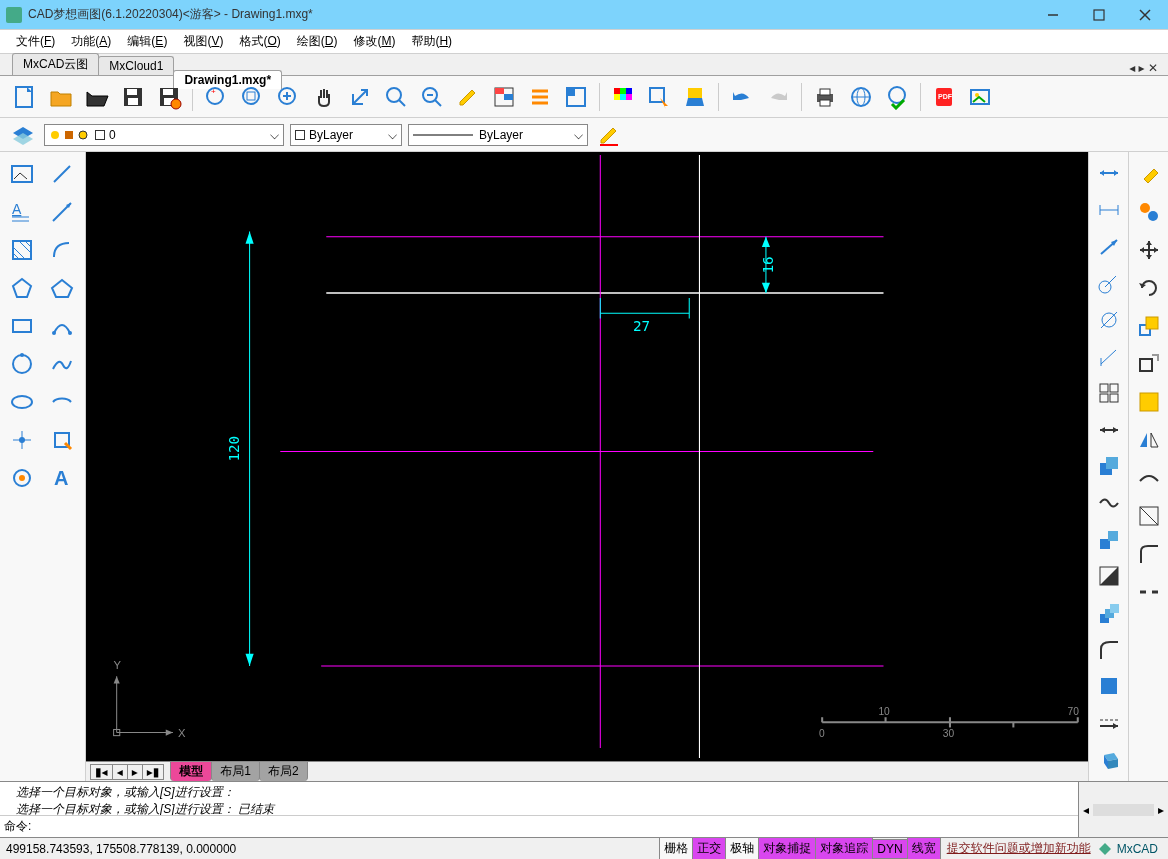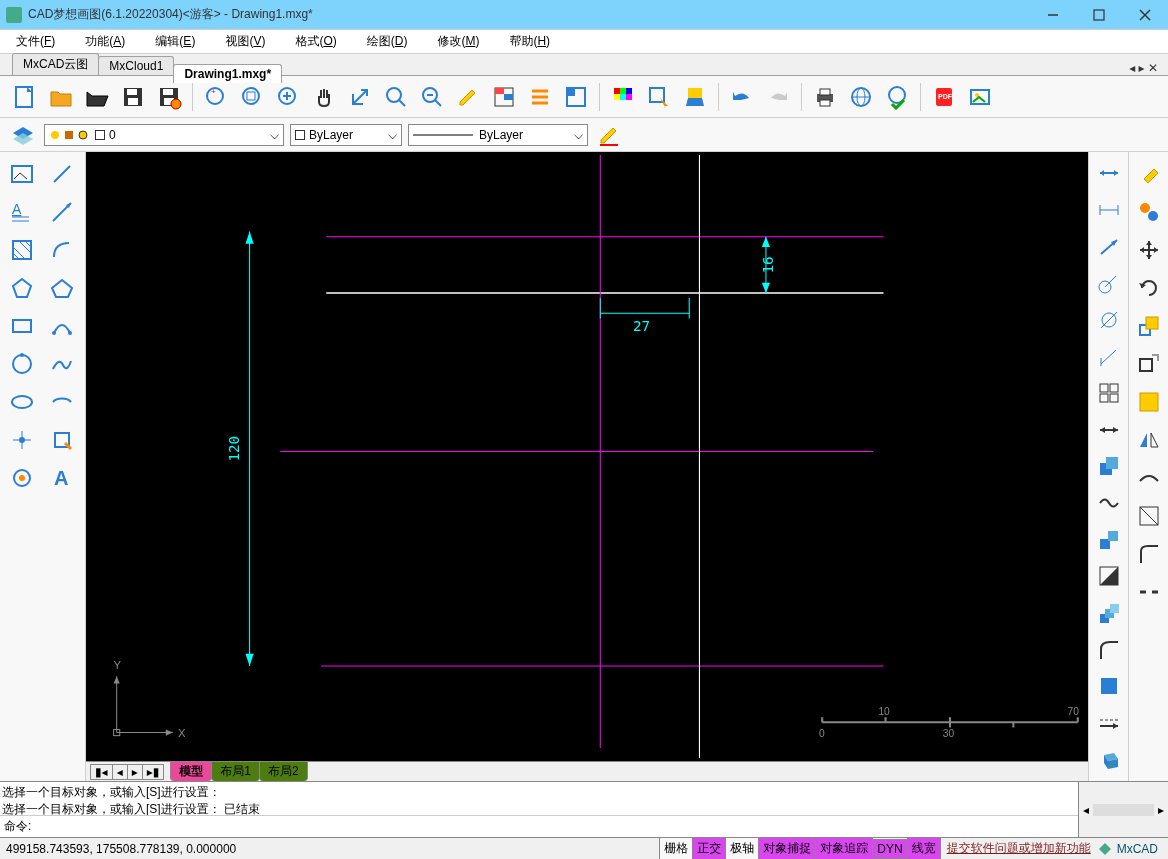--- a/index.html
+++ b/index.html
@@ -4,27 +4,27 @@
 <style>
 * { box-sizing: border-box; margin: 0; padding: 0; font-family: "Microsoft YaHei", "SimSun", sans-serif; }
 body { width: 1168px; height: 859px; background: #fff; font-size: 12px; overflow: hidden; display: flex; flex-direction: column; }
 
 .titlebar { height: 30px; background: #7dd3fc; display: flex; align-items: center; padding-left: 6px; border-bottom: 1px solid #d0d0d0; }
 .titlebar .app-icon { width:16px; height:16px; background:#4a8; border-radius:2px; margin-right:6px; }
 .titlebar .title { flex: 1; font-size: 12px; color:#333; }
 .titlebar .win-btns { display:flex; }
 .titlebar .win-btn { width:46px; height:30px; display:flex; align-items:center; justify-content:center; }
 
-.menubar { height: 24px; display:flex; align-items:center; padding-left:8px; gap:14px; border-bottom:1px solid #d0d0d0;}
+.menubar { height: 24px; display:flex; align-items:center; padding-left:8px; gap:0; border-bottom:1px solid #d0d0d0;}
 .menubar .menu-item { padding:2px 8px; cursor:default; }
 .menubar .menu-item u { text-decoration:underline; }
 
 .tabbar { height: 22px; background:#f0f0f0; display:flex; align-items:flex-end; padding-left:12px; border-bottom:1px solid #a0a0a0;}
 .tabbar .tab { padding:2px 10px 2px 10px; border:1px solid #a0a0a0; border-bottom:none; background:#e8e8e8; margin-right:-1px; border-radius:3px 3px 0 0; cursor:default; font-size:12px;}
-.tabbar .tab.active { background:#fff; font-weight:bold; position:relative; top:8px;}
+.tabbar .tab.active { background:#fff; font-weight:bold; position:relative; top:14px;}
 .tabbar .spacer{flex:1;}
 .tabbar .arrows{padding-right:10px; display:flex; gap:4px; align-items:center; color:#333;}
 
 .toolbar1 { height: 42px; background:#f8f8f8; display:flex; align-items:center; padding:0 8px; gap:2px; border-bottom:1px solid #d0d0d0;}
 .toolbar2 { height: 34px; background:#f8f8f8; display:flex; align-items:center; padding:0 8px; gap:6px; border-bottom:1px solid #d0d0d0;}
 .tb-btn { width:34px; height:34px; display:flex; align-items:center; justify-content:center; border-radius:2px; position:relative;}
 .tb-sep { width:1px; height:28px; background:#ccc; margin:0 4px; }
 .tb-btn svg{display:block;}
 
 .combo { height:22px; border:1px solid #888; background:#fff; display:flex; align-items:center; padding:0 4px; font-size:12px; position:relative;}
@@ -37,25 +37,25 @@
 .right-tools2 { width:40px; background:#f8f8f8; border-left:1px solid #d0d0d0; padding:4px 2px; display:flex; flex-direction:column; gap:2px; align-items:center;}
 .tool-sm{width:36px;height:36px;display:flex;align-items:center;justify-content:center;border-radius:2px;}
 
 .canvas-wrap { flex:1; display:flex; flex-direction:column; background:#000;}
 .canvas { flex:1; background:#000; position:relative;}
 .canvas svg { width:100%; height:100%; }
 .layout-tabs { height:20px; background:#f0f0f0; display:flex; align-items:center; padding-left:4px; border-top:1px solid #888;}
 .layout-tabs .nav{display:flex;gap:0; border:1px solid #888;margin-right:6px;}
 .layout-tabs .nav span{padding:0 4px;border-right:1px solid #888;}
 .layout-tabs .nav span:last-child{border:none;}
-.layout-tabs .lt-tab{padding:1px 8px; border:1px solid #888; border-bottom:none; background:#4d7c0f; margin-right:-1px; font-size:12px; border-radius:0 0 4px 4px; border-top:none;}
+.layout-tabs .lt-tab{padding:1px 8px; border:1px solid #888; border-bottom:none; background:#a3a3a3; margin-right:-1px; font-size:12px; border-radius:0 0 4px 4px; border-top:none;}
 .layout-tabs .lt-tab.active{background:#ec4899;font-weight:bold;}
 
 .cmdpanel { height:56px; background:#fff; border-top:1px solid #888; font-family:"SimSun",monospace; font-size:12px; display:flex; flex-direction:column;}
-.cmdpanel .history{flex:1; padding:2px 2px; overflow:hidden;}
+.cmdpanel .history{flex:1; padding:2px 16px; overflow:hidden;font-style:italic;}
 .cmdpanel .inputline{border-top:1px solid #ccc; padding:2px 4px; display:flex; align-items:center;}
 .cmdpanel .inputline input{flex:1;border:none;outline:none;font-family:inherit;font-size:12px;}
 .cmdpanel-wrap{display:flex;}
 .cmdpanel-scroll{width:90px;border-left:1px solid #888;border-top:1px solid #888;background:#f0f0f0;display:flex;align-items:center;justify-content:space-between;padding:0 4px;}
 
 .statusbar{height:22px;background:#f0f0f0;border-top:1px solid #888;display:flex;align-items:center;font-size:12px;padding-left:6px;}
 .statusbar .coords{flex:1;}
 .statusbar .toggle{padding:2px 4px;border:1px solid #888;margin-left:-1px;background:#f8f8f8;text-align:right;}
 .statusbar .toggle.active{background:#d946ef;}
 .statusbar .link{color:#7f1d1d;text-decoration:underline;padding:0 6px;}

